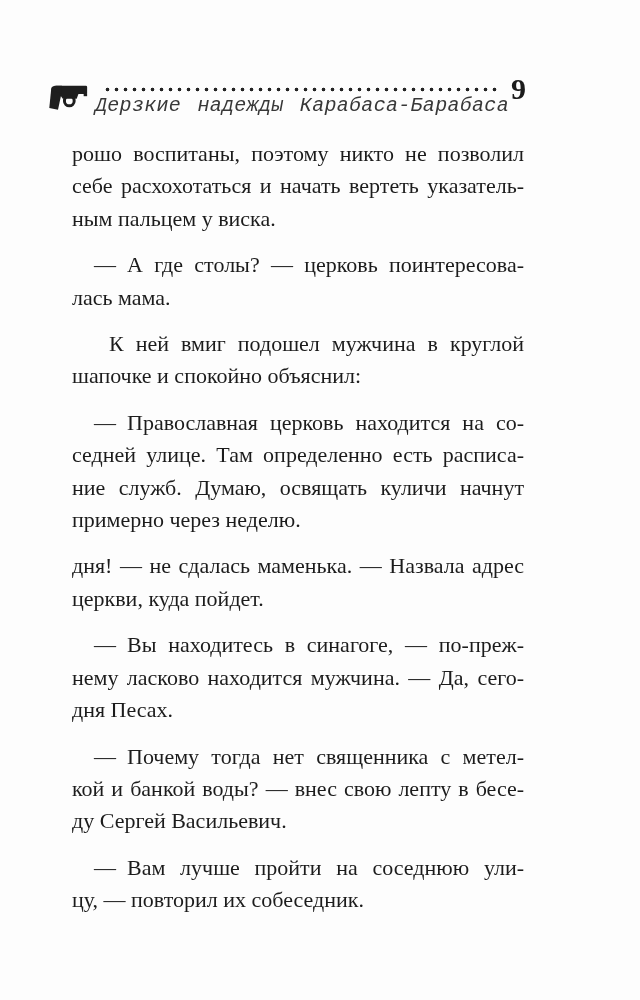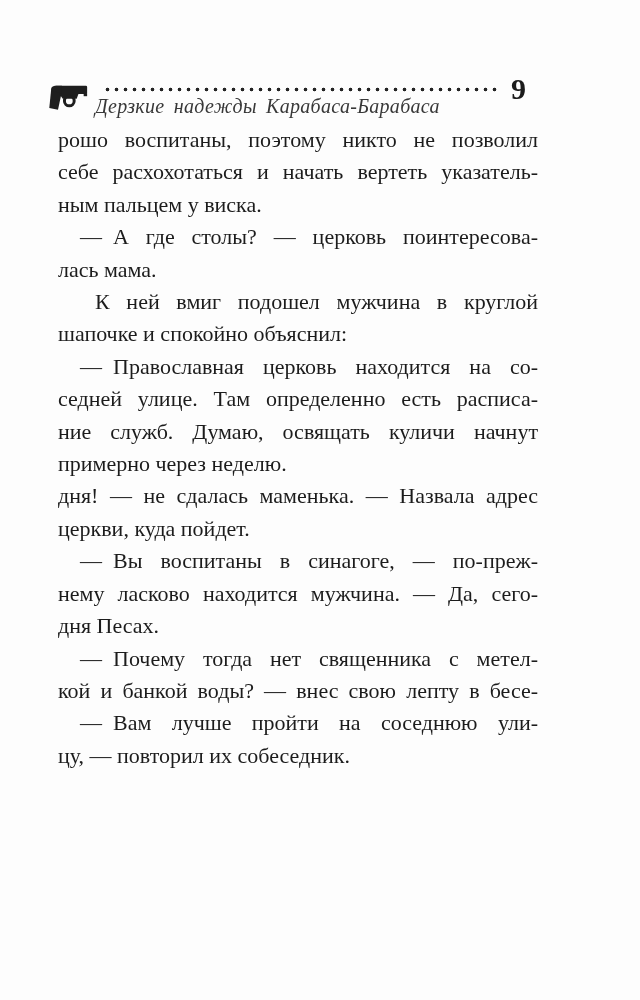--- a/index.html
+++ b/index.html
@@ -31,21 +31,21 @@
     height: 5px;
     background-image: radial-gradient(circle, #242424 1.7px, rgba(0,0,0,0) 2.1px);
     background-size: 9px 5px;
     background-repeat: repeat-x;
   }
 
   .running-title {
     position: absolute;
     left: 95px;
     top: 94px;
-    font-family: Liberation Serif, serif;
+    font-family: Liberation Mono, monospace;
     font-style: italic;
     font-size: 20px;
     line-height: 24px;
     letter-spacing: 0.3px;
     word-spacing: 4px;
     color: #383838;
     white-space: nowrap;
   }
 
   .page-number {
@@ -63,21 +63,21 @@
   .body-text {
     position: absolute;
     left: 58px;
     top: 124px;
     width: 480px;
     font-size: 22px;
     line-height: 32.4px;
     color: #1c1c1c;
   }
 
-  .paragraph { margin: 0; }
+  .paragraph { margin: 14px; }
 
   .line { text-align: justify; }
   .line.just { text-align-last: justify; }
 
   .p-continuation .line.first { text-indent: 0; }
   .p-dialogue .line.first { text-indent: 22px; }
   .p-narration .line.first { text-indent: 37px; }
 </style>
 </head>
 <body>
@@ -122,27 +122,28 @@
         <div class="line first just">— Православная церковь находится на со-</div>
         <div class="line just">седней улице. Там определенно есть расписа-</div>
         <div class="line just">ние служб. Думаю, освящать куличи начнут</div>
         <div class="line">примерно через неделю.</div>
       </div>
       <div class="paragraph p-dialogue">
         <div class="line just">дня! — не сдалась маменька. — Назвала адрес</div>
         <div class="line">церкви, куда пойдет.</div>
       </div>
       <div class="paragraph p-dialogue">
-        <div class="line first just">— Вы воспитаны в синагоге, — по-преж-</div>
+        <div class="line first just">— Вы находитесь в синагоге, — по-преж-</div>
         <div class="line just">нему ласково находится мужчина. — Да, сего-</div>
         <div class="line">дня Песах.</div>
       </div>
       <div class="paragraph p-dialogue">
         <div class="line first just">— Почему тогда нет священника с метел-</div>
         <div class="line just">кой и банкой воды? — внес свою лепту в бесе-</div>
+        <div class="line">ду Сергей Васильевич.</div>
       </div>
       <div class="paragraph p-dialogue">
         <div class="line first just">— Вам лучше пройти на соседнюю ули-</div>
         <div class="line">цу, — повторил их собеседник.</div>
       </div>
     </div>
 
 </div>
 
 </body></html>

